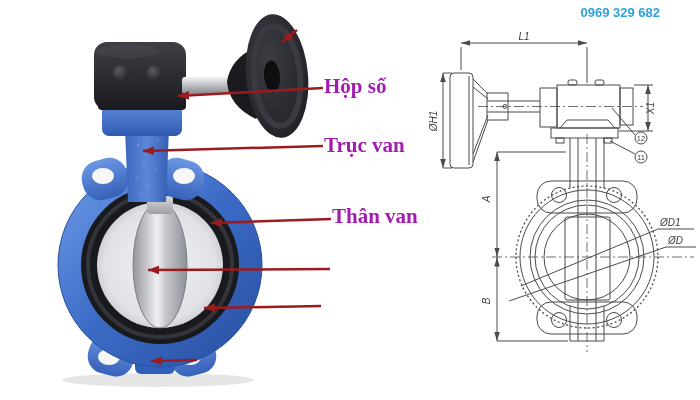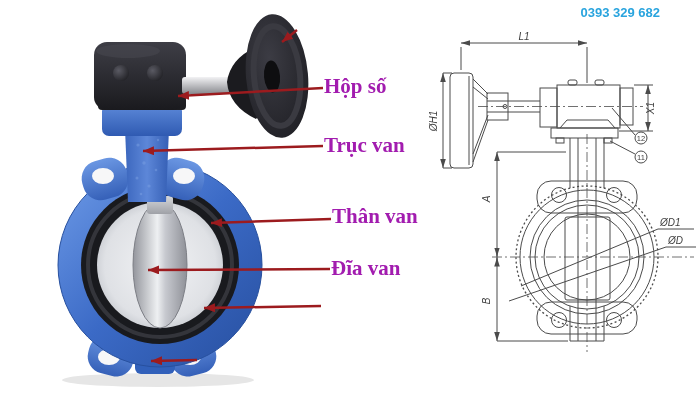--- a/index.html
+++ b/index.html
@@ -276,19 +276,18 @@
       <line x1="331" y1="219" x2="211" y2="223" marker-end="url(#redArrow)"></line>
       <line x1="330" y1="269" x2="148" y2="270" marker-end="url(#redArrow)"></line>
       <line x1="321" y1="306" x2="204" y2="308" marker-end="url(#redArrow)"></line>
       <line x1="197" y1="360" x2="151" y2="361" marker-end="url(#redArrow)"></line>
     </g>
   </svg>
 
   <div class="vn-label" style="left:324px;top:73px">Hộp số</div>
   <div class="vn-label" style="left:332px;top:203px">Thân van</div>
   <div class="vn-label" style="left:324px;top:132px">Trục van</div>
-  <div class="vn-label" style="left:331px;top:255px">Đĩa van</div>
 
   <div class="brand">
-    <div>0393 329 682</div>
+    <div>0969 329 682</div>
   </div>
 
 </div>
 
 </body></html>

